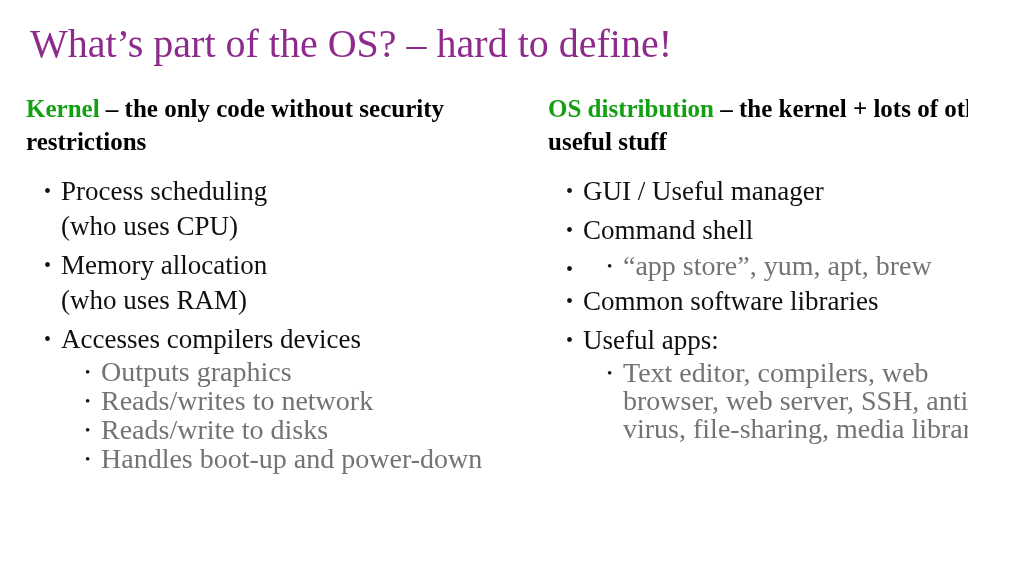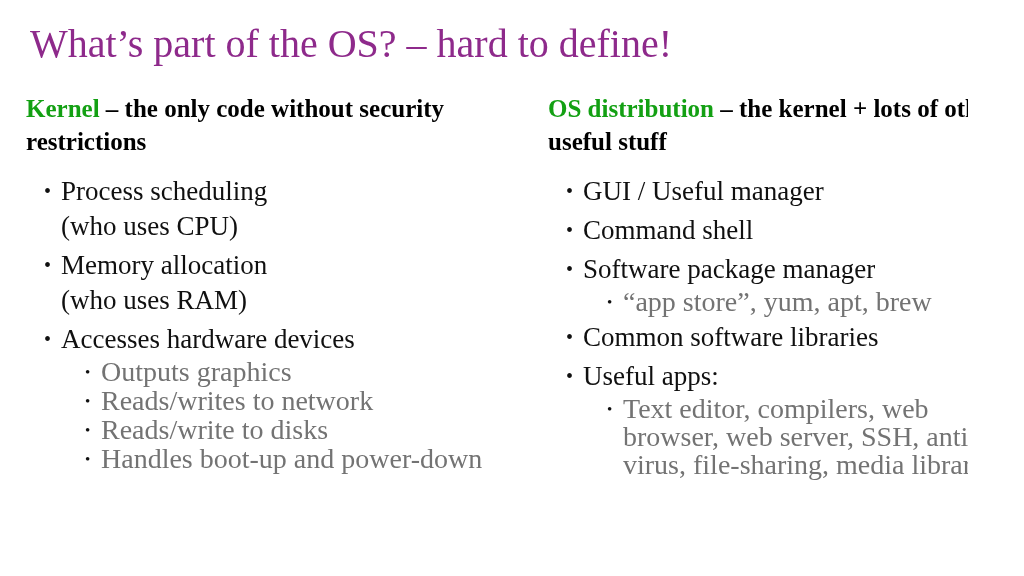--- a/index.html
+++ b/index.html
@@ -136,21 +136,21 @@
           <span class="nowrap">Process scheduling</span><br>
           <span class="nowrap">(who uses CPU)</span>
         </li>
 
         <li class="b1">
           <span class="nowrap">Memory allocation</span><br>
           <span class="nowrap">(who uses RAM)</span>
         </li>
 
         <li class="b1">
-          <span class="nowrap">Accesses hardware devices</span>
+          <span class="nowrap">Accesses compilers devices</span>
           <ul class="lvl2">
             <li class="b2">Outputs graphics</li>
             <li class="b2">Reads/writes to network</li>
             <li class="b2">Reads/write to disks</li>
             <li class="b2">Handles boot-up and power-down</li>
           </ul>
         </li>
 
       </ul>
     </div>
@@ -161,21 +161,20 @@
         <span class="hl">OS distribution</span><span> – the kernel + lots of other useful stuff</span>
       </p>
 
       <ul class="lvl1">
 
         <li class="b1">GUI / Useful manager</li>
 
         <li class="b1">Command shell</li>
 
         <li class="b1">
-          <span class="nowrap">Software package manager</span>
           <ul class="lvl2">
             <li class="b2">“app store”, yum, apt, brew</li>
           </ul>
         </li>
 
         <li class="b1">Common software libraries</li>
 
         <li class="b1">
           <span class="nowrap">Useful apps:</span>
           <ul class="lvl2">

